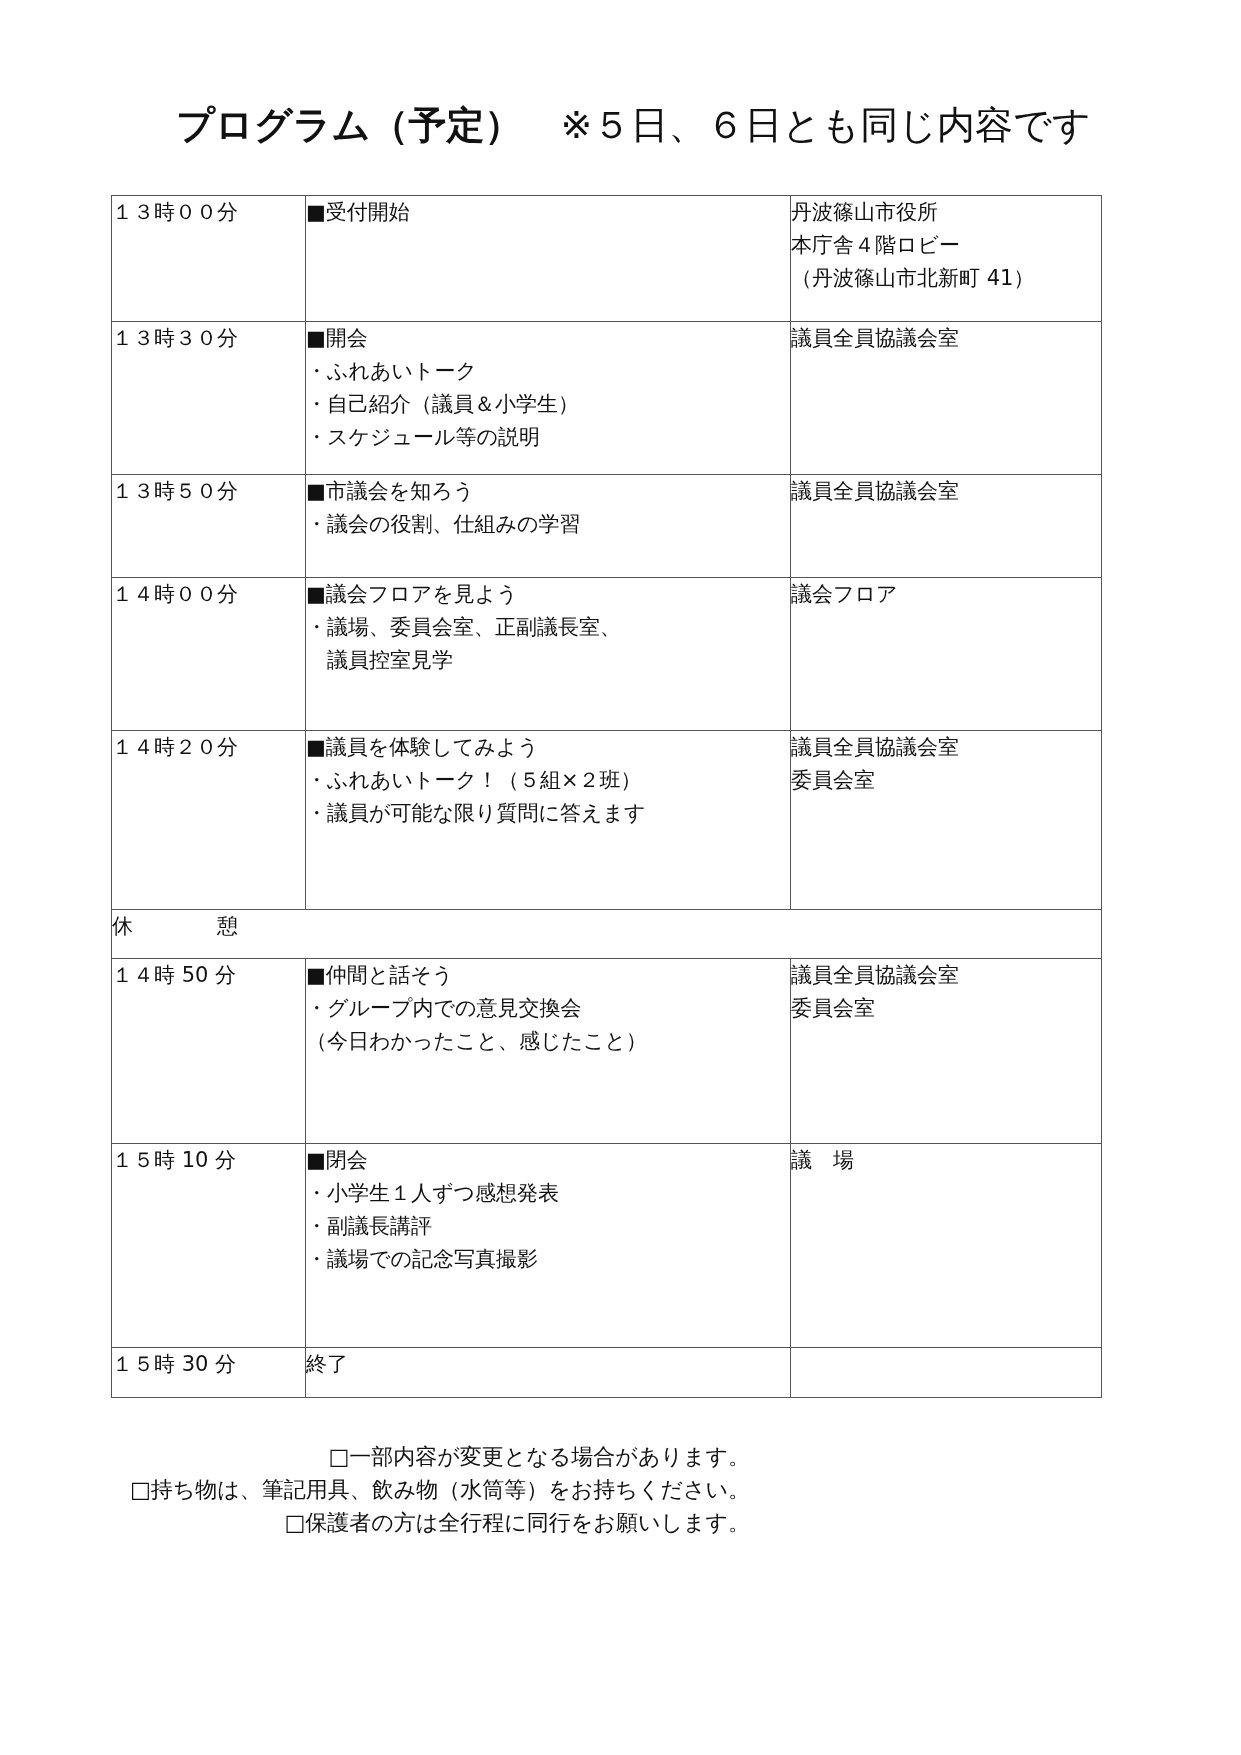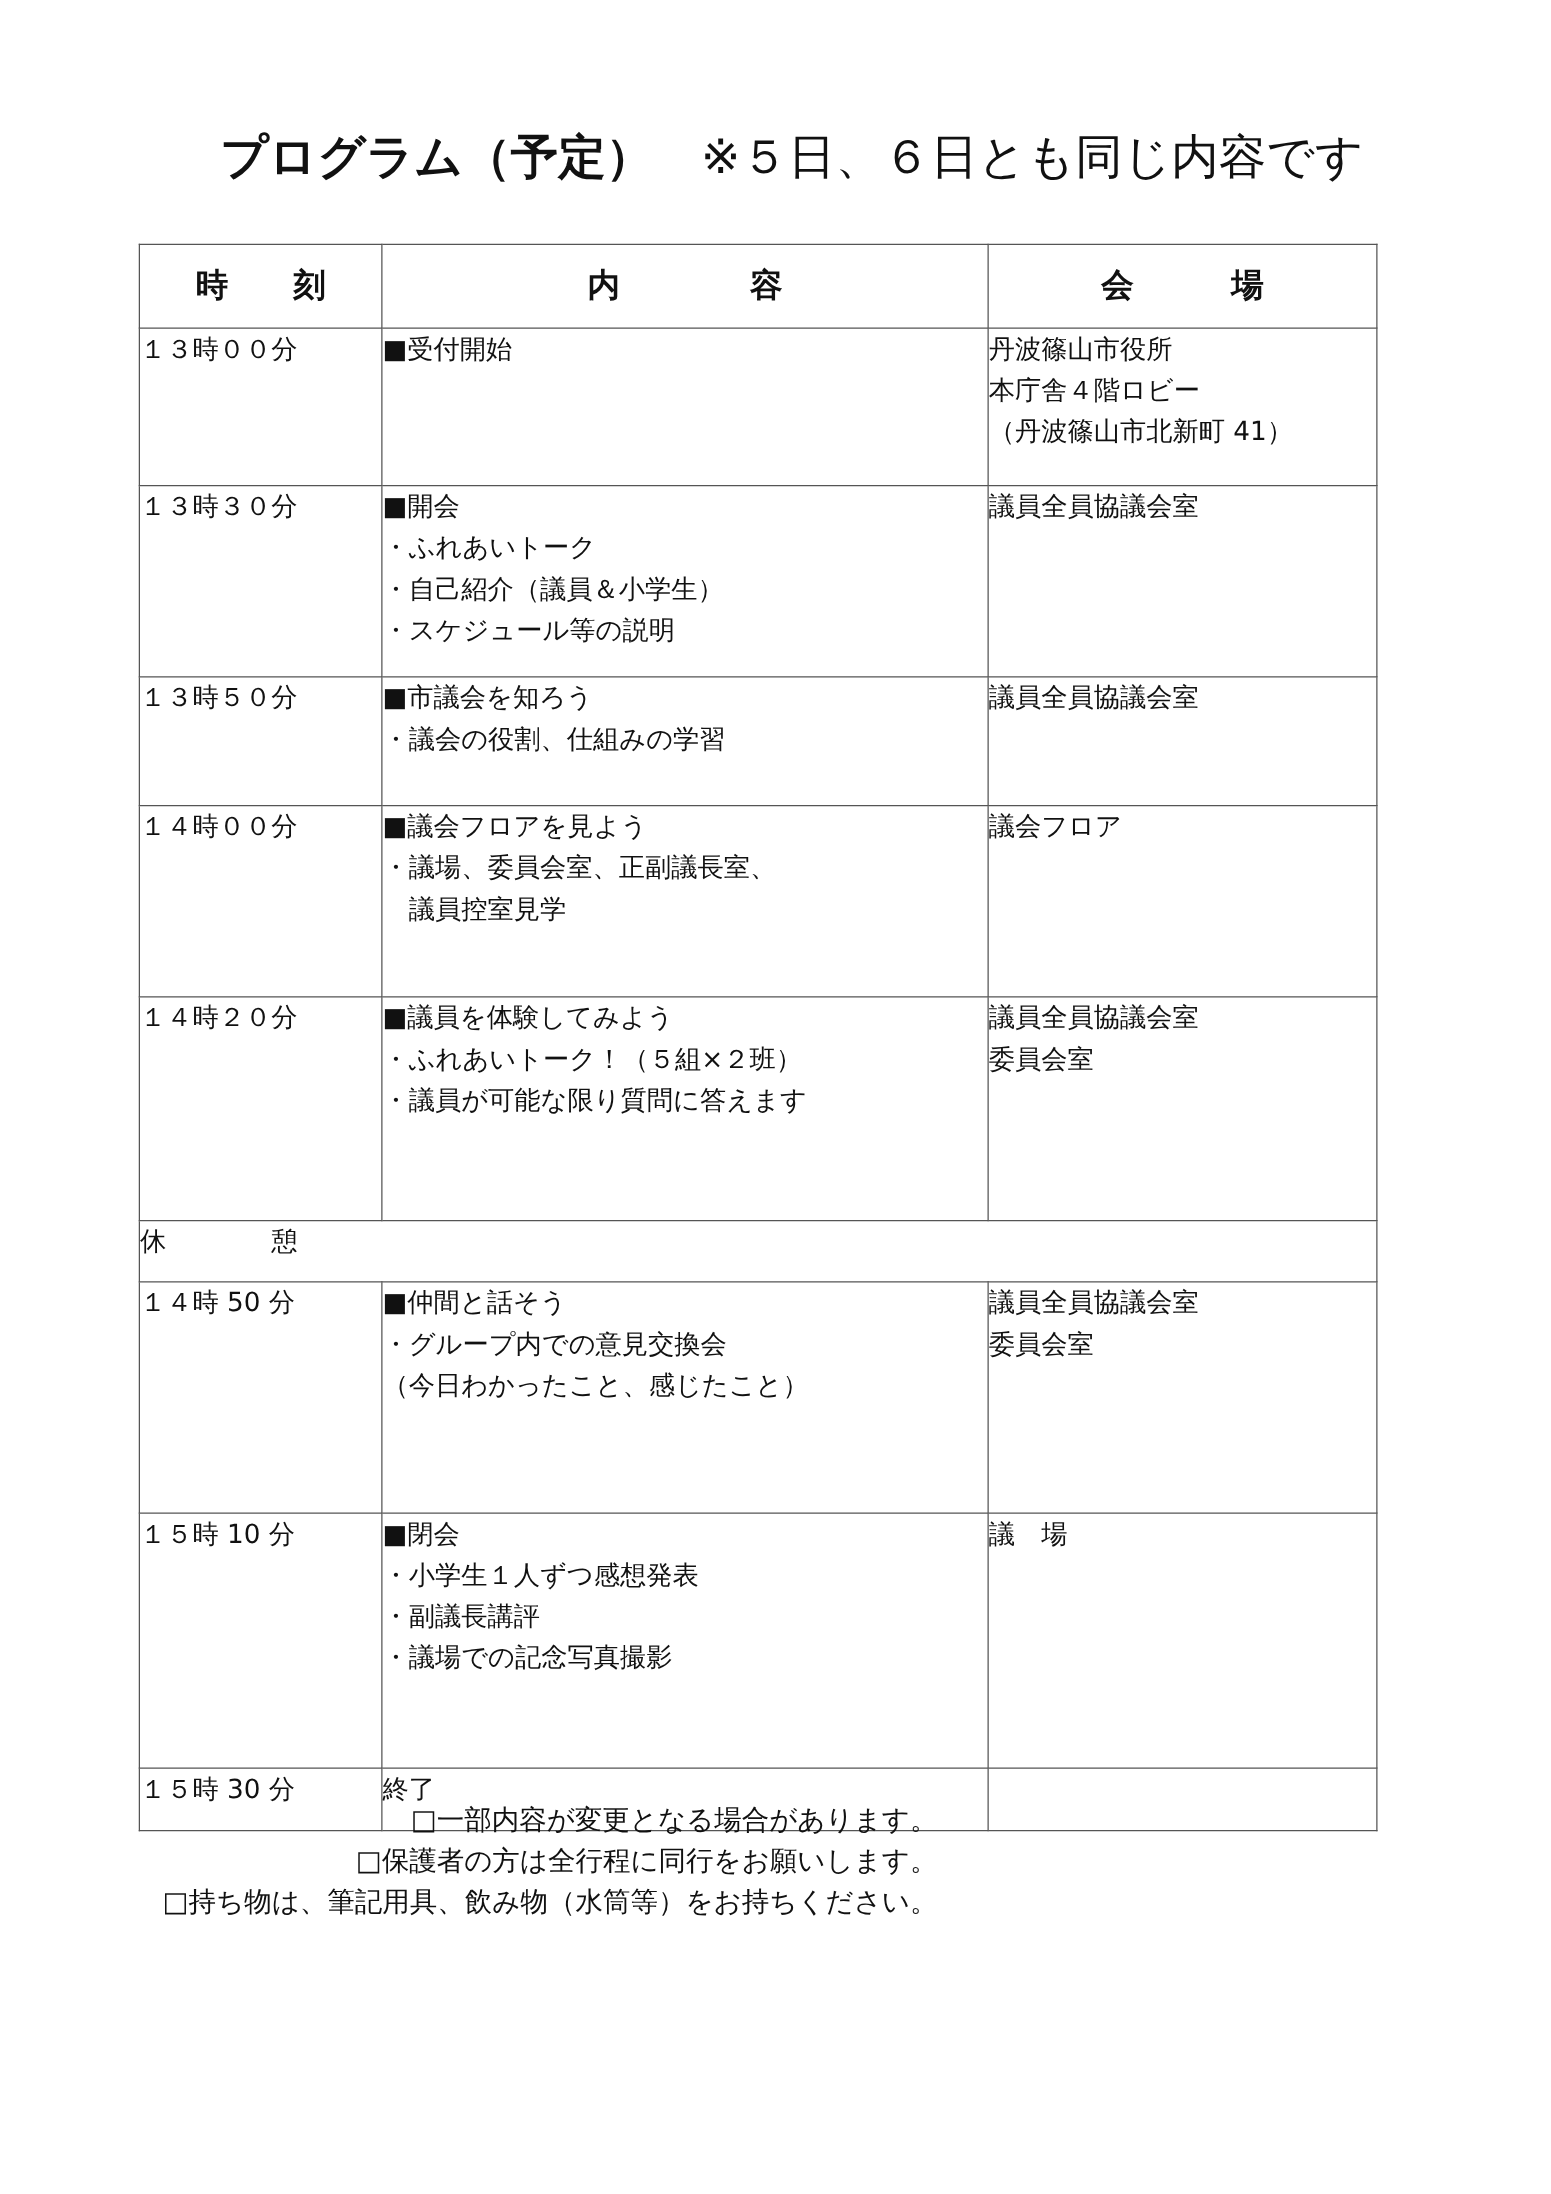--- a/index.html
+++ b/index.html
@@ -27,25 +27,20 @@
 
 <div class="title"><span class="main">プログラム（予定）</span>　<span>※５日、６日とも同じ内容です</span></div>
 
 <table class="prog">
   <colgroup>
       <col style="width:194px">
       <col style="width:485px">
       <col style="width:311px">
     </colgroup>
   <tbody>
-      <tr>
-    <th><span class="hdr-text">時　　刻</span></th>
-    <th><span class="hdr-text">内　　　　容</span></th>
-    <th><span class="hdr-text">会　　　場</span></th>
-  </tr>
 
   <tr style="height:126px">
     <td class="time">１３時００分</td>
     <td class="content">
       <div class="line">■受付開始</div>
     </td>
     <td class="venue">
       <div class="line">丹波篠山市役所</div>
       <div class="line">本庁舎４階ロビー</div>
       <div class="line">（丹波篠山市北新町 41）</div>
@@ -136,15 +131,15 @@
     <td class="content">
       <div class="line">終了</div>
     </td>
     <td class="venue"></td>
   </tr>
 </tbody>
   </table>
 
 <div class="notes">
   <div class="line">□一部内容が変更となる場合があります。</div>
+  <div class="line">□持ち物は、筆記用具、飲み物（水筒等）をお持ちください。</div>
   <div class="line">□保護者の方は全行程に同行をお願いします。</div>
-  <div class="line">□持ち物は、筆記用具、飲み物（水筒等）をお持ちください。</div>
 </div>
 
 </body></html>

